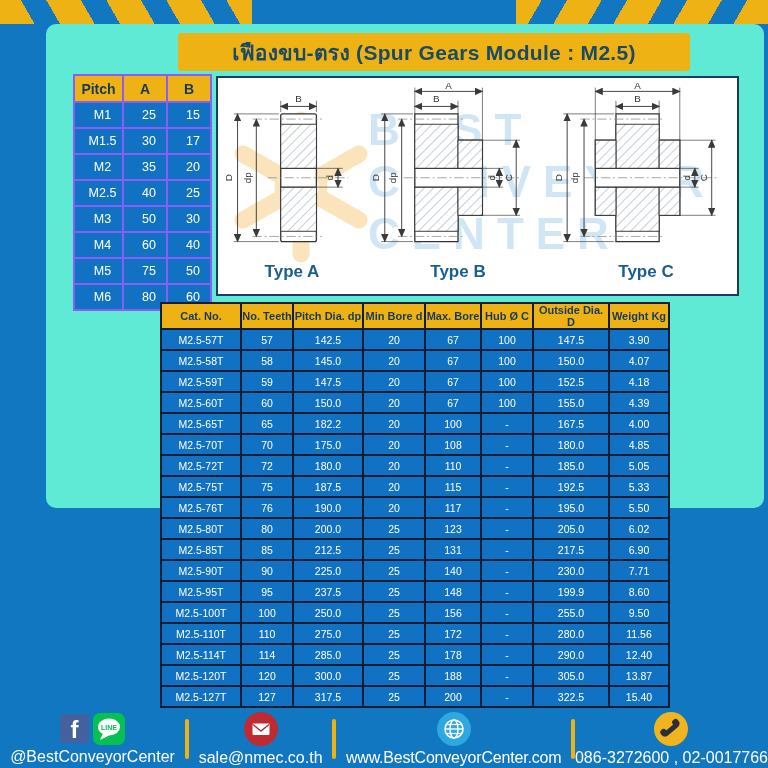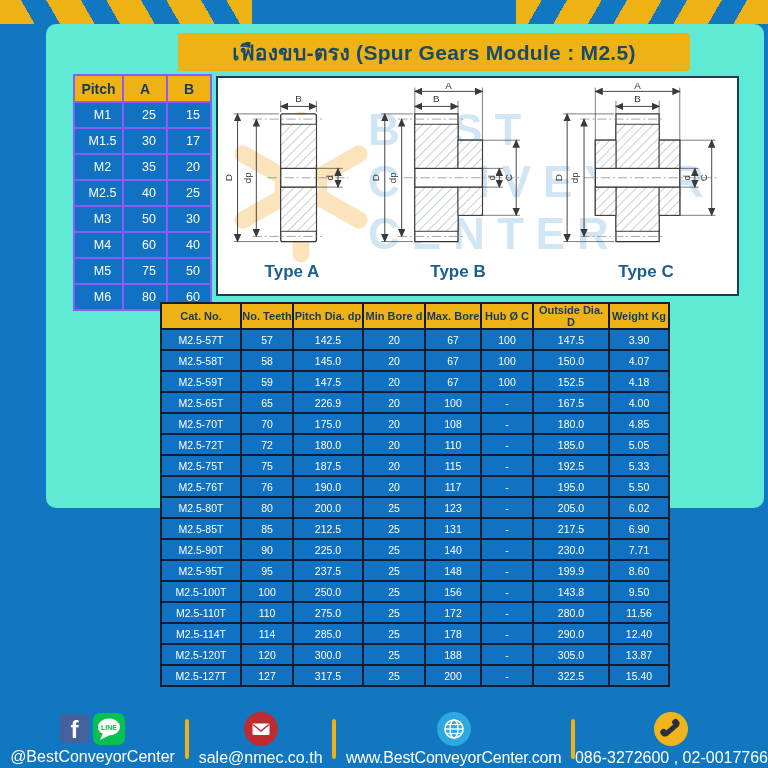--- a/index.html
+++ b/index.html
@@ -314,23 +314,33 @@
             <td>M2.5-59T</td>
             <td>59</td>
             <td>147.5</td>
             <td>20</td>
             <td>67</td>
             <td>100</td>
             <td>152.5</td>
             <td>4.18</td>
           </tr>
           <tr>
+            <td>M2.5-60T</td>
+            <td>60</td>
+            <td>150.0</td>
+            <td>20</td>
+            <td>67</td>
+            <td>100</td>
+            <td>155.0</td>
+            <td>4.39</td>
+          </tr>
+          <tr>
             <td>M2.5-65T</td>
             <td>65</td>
-            <td>226.9</td>
+            <td>182.2</td>
             <td>20</td>
             <td>100</td>
             <td>-</td>
             <td>167.5</td>
             <td>4.00</td>
           </tr>
           <tr>
             <td>M2.5-70T</td>
             <td>70</td>
             <td>175.0</td>
@@ -410,21 +420,21 @@
             <td>199.9</td>
             <td>8.60</td>
           </tr>
           <tr>
             <td>M2.5-100T</td>
             <td>100</td>
             <td>250.0</td>
             <td>25</td>
             <td>156</td>
             <td>-</td>
-            <td>143.8</td>
+            <td>255.0</td>
             <td>9.50</td>
           </tr>
           <tr>
             <td>M2.5-110T</td>
             <td>110</td>
             <td>275.0</td>
             <td>25</td>
             <td>172</td>
             <td>-</td>
             <td>280.0</td>

